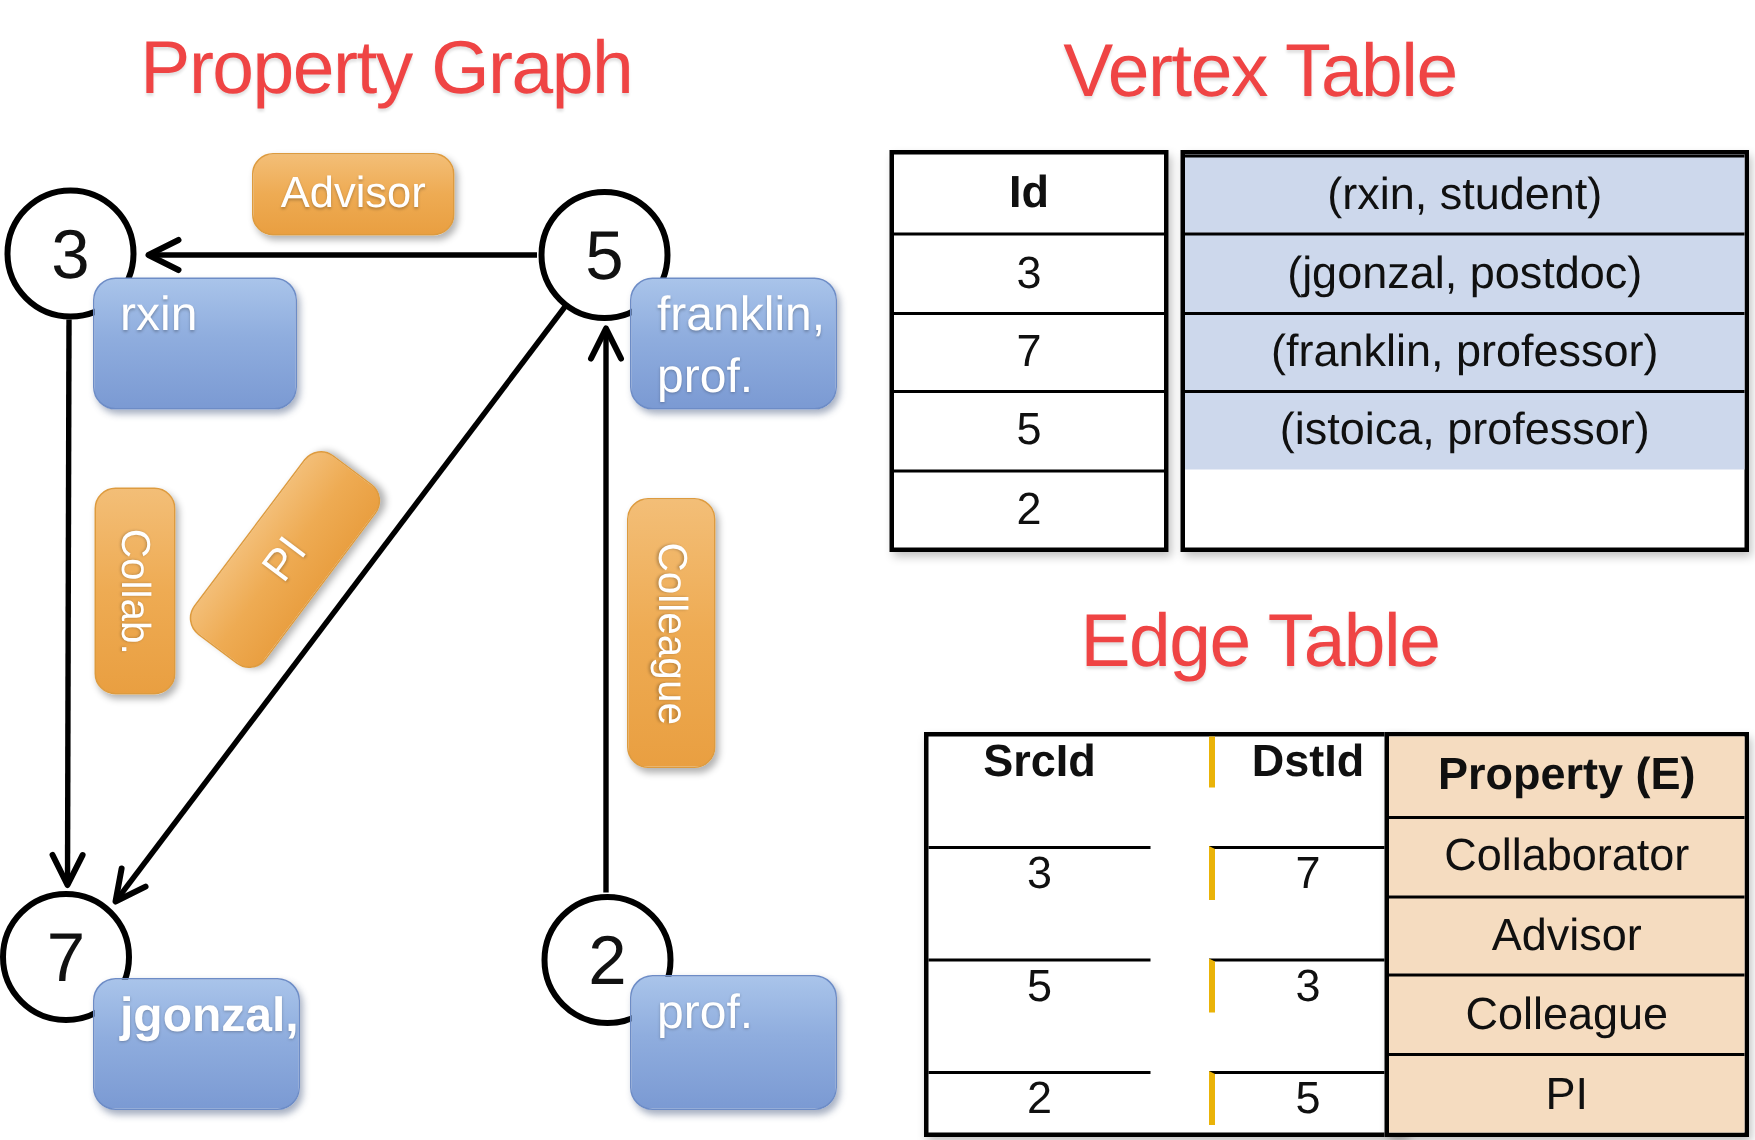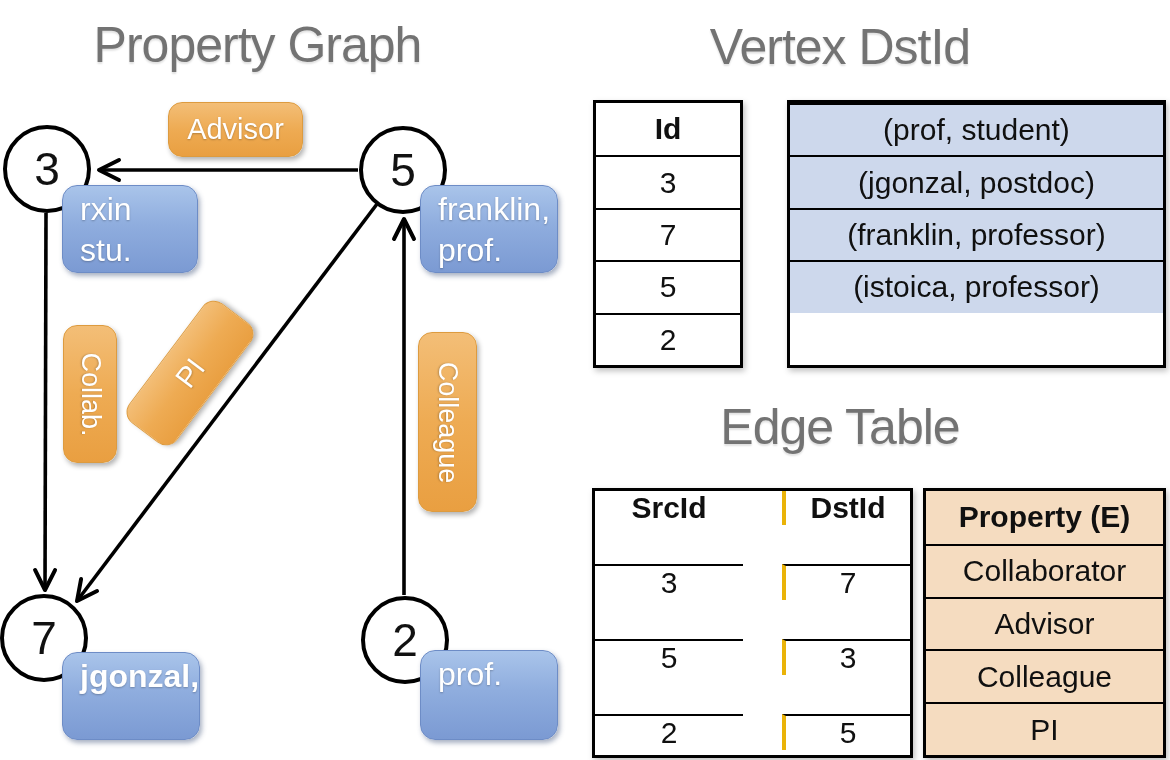--- a/index.html
+++ b/index.html
@@ -2,21 +2,21 @@
 <html style="--node-box-blue-top: #a9c4ea; --node-box-blue-bottom: #7b9ad3; --edge-label-orange-top: #f3be77; --edge-label-orange-bottom: #e99f41; --vertex-cell-blue: #cdd8ec; --edge-cell-tan: #f5dcc0; --line-black: #000000;"><head>
 <meta charset="utf-8">
 <style>
   html,body{margin:0;padding:0;background:#fff;}
   #stage{
     position:relative;width:1170px;height:760px;overflow:hidden;background:#fff;
     font-family:"Liberation Sans",sans-serif;color:#161616;
   }
   .sec-title{
     position:absolute;text-align:center;font-size:50px;letter-spacing:-1px;
-    color:#737373;white-space:nowrap;text-shadow:0 2px 2px rgba(0,0,0,0.12);
+    color:#ef4444;white-space:nowrap;text-shadow:0 2px 2px rgba(0,0,0,0.12);
   }
   
   #edge-layer{position:absolute;left:0;top:0;}
   .node{
     position:absolute;width:88px;height:88px;border-radius:50%;
     background:#fff;border:4px solid #000;box-sizing:border-box;
     display:flex;align-items:center;justify-content:center;
     font-size:46px;color:#111;
   }
   .vbox{
@@ -79,21 +79,20 @@
     </div>
   <div class="node" style="left:0px;top:594px;">
       <span>7</span>
     </div>
   <div class="node" style="left:361px;top:596px;">
       <span>2</span>
     </div>
 
   <div class="vbox" style="left:62px;top:185px;width:136px;height:88px;">
     <div>rxin</div>
-    <div>stu.</div>
   </div>
   <div class="vbox" style="left:420px;top:185px;width:138px;height:88px;">
     <div>franklin,</div>
     <div>prof.</div>
   </div>
   <div class="vbox" style="left:62px;top:652px;width:138px;height:88px;font-weight:bold;">
     <div>jgonzal,</div>
   </div>
   <div class="vbox" style="left:420px;top:650px;width:138px;height:90px;">
     <div>prof.</div>
@@ -105,40 +104,40 @@
   <div class="ebox" style="left:63px;top:325px;width:54px;height:138px;">
     <span class="rot90">Collab.</span>
   </div>
   <div class="ebox" style="left:115px;top:343px;width:150px;height:60px;transform:rotate(-53deg);">
     <span>PI</span>
   </div>
   <div class="ebox" style="left:418px;top:332px;width:59px;height:180px;">
     <span class="rot90">Colleague</span>
   </div>
 
-  <div class="sec-title" style="left:640px;top:18px;width:400px;">Vertex DstId</div>
+  <div class="sec-title" style="left:640px;top:18px;width:400px;">Vertex Table</div>
 
-  <div class="tbl" style="left:593px;top:100px;width:150px;height:268px;">
+  <div class="tbl" style="left:593px;top:100px;width:186px;height:268px;">
     <div class="cell hdr first">Id</div>
     <div class="cell">3</div>
     <div class="cell">7</div>
     <div class="cell">5</div>
     <div class="cell">2</div>
   </div>
 
   <div class="tbl blue-fill" style="left:787px;top:100px;width:379px;height:268px;">
-    <div class="cell">(prof, student)</div>
+    <div class="cell">(rxin, student)</div>
     <div class="cell">(jgonzal, postdoc)</div>
     <div class="cell">(franklin, professor)</div>
     <div class="cell">(istoica, professor)</div>
   </div>
 
   <div class="sec-title" style="left:640px;top:398px;width:400px;">Edge Table</div>
 
-  <div class="tbl two-col" style="left:592px;top:488px;width:321px;height:270px;gap:39px;">
+  <div class="tbl two-col" style="left:616px;top:488px;width:321px;height:270px;gap:39px;">
     <div class="cell hdr first">SrcId</div>
     <div class="cell hdr first col2">DstId</div>
     <div class="cell">3</div>
     <div class="cell col2">7</div>
     <div class="cell">5</div>
     <div class="cell col2">3</div>
     <div class="cell">2</div>
     <div class="cell col2">5</div>
     <div class="cell">5</div>
     <div class="cell col2">7</div>

